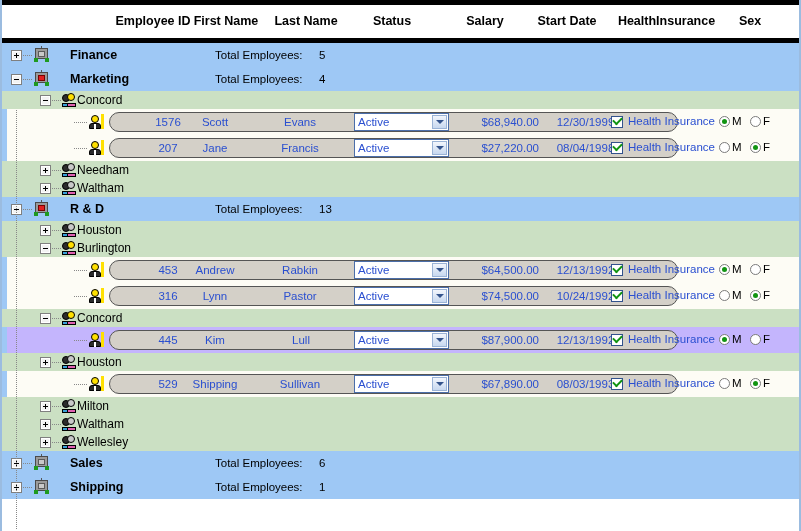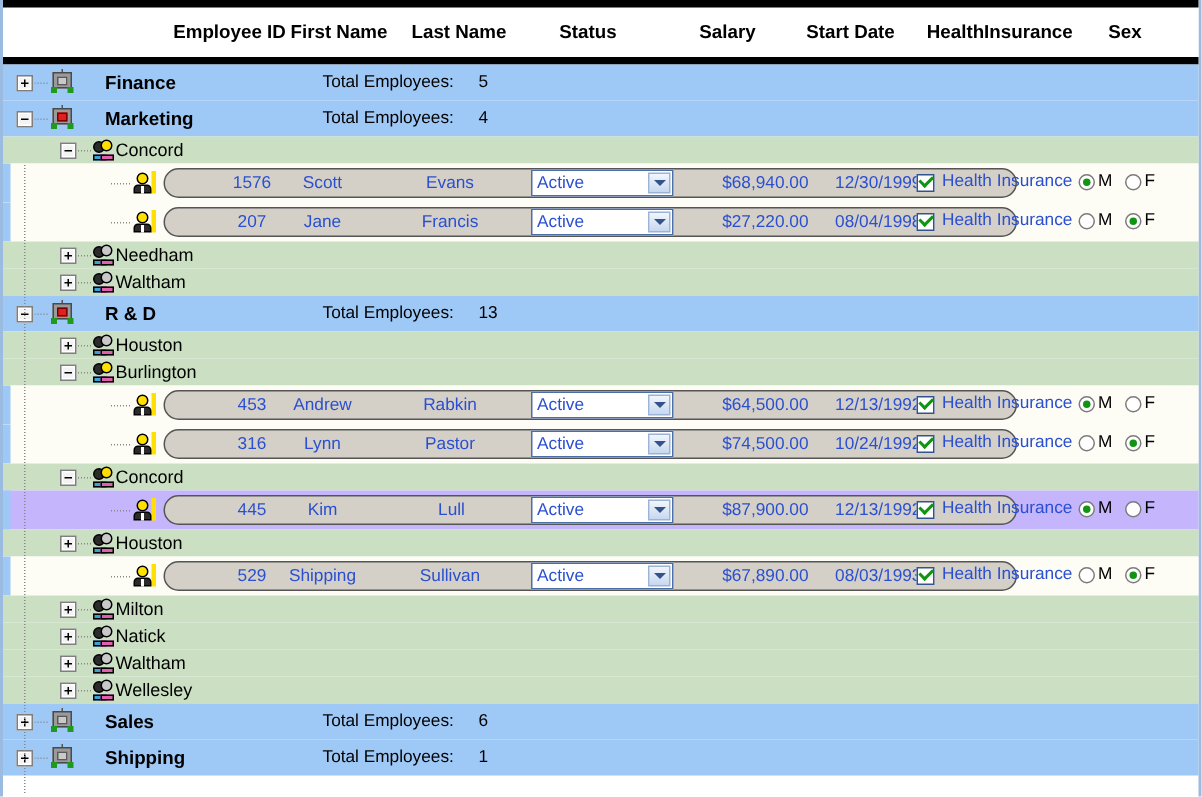--- a/index.html
+++ b/index.html
@@ -505,31 +505,20 @@
       </div>
       <div class="row city-row">
         <div class="exp plus" style="left: 38px; top: 4px;"></div>
         <div class="dot-h" style="left: 50px; top: 9px; width: 10px;"></div>
         <div class="ico-city" style="left: 60px; top: 2px;">
           <div class="h h1"></div>
           <div class="h h2" style="background:#c9c9c9"></div>
           <div class="b b1"></div>
           <div class="b b2"></div>
         </div>
-        <div class="city-name" style="left: 75px;">Natick</div>
-      </div>
-      <div class="row city-row">
-        <div class="exp plus" style="left: 38px; top: 4px;"></div>
-        <div class="dot-h" style="left: 50px; top: 9px; width: 10px;"></div>
-        <div class="ico-city" style="left: 60px; top: 2px;">
-          <div class="h h1"></div>
-          <div class="h h2" style="background:#c9c9c9"></div>
-          <div class="b b1"></div>
-          <div class="b b2"></div>
-        </div>
         <div class="city-name" style="left: 75px;">Waltham</div>
       </div>
       <div class="row city-row">
         <div class="exp plus" style="left: 38px; top: 4px;"></div>
         <div class="dot-h" style="left: 50px; top: 9px; width: 10px;"></div>
         <div class="ico-city" style="left: 60px; top: 2px;">
           <div class="h h1"></div>
           <div class="h h2" style="background:#c9c9c9"></div>
           <div class="b b1"></div>
           <div class="b b2"></div>

